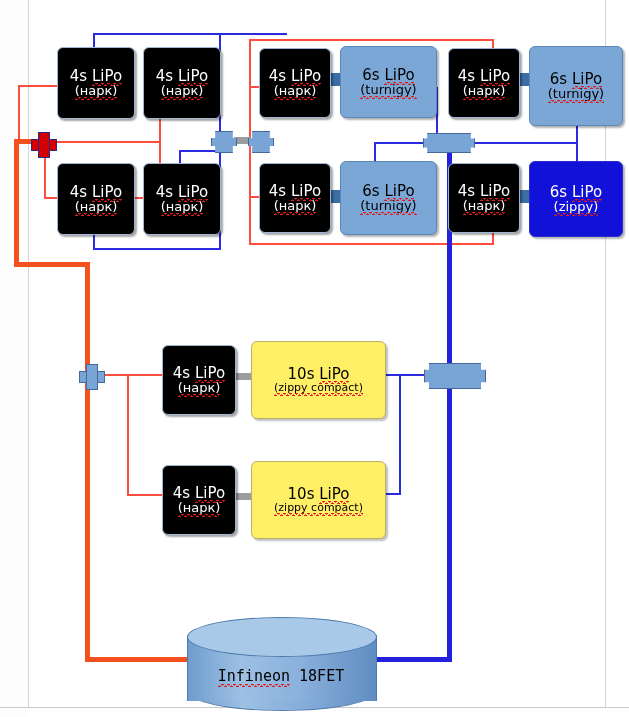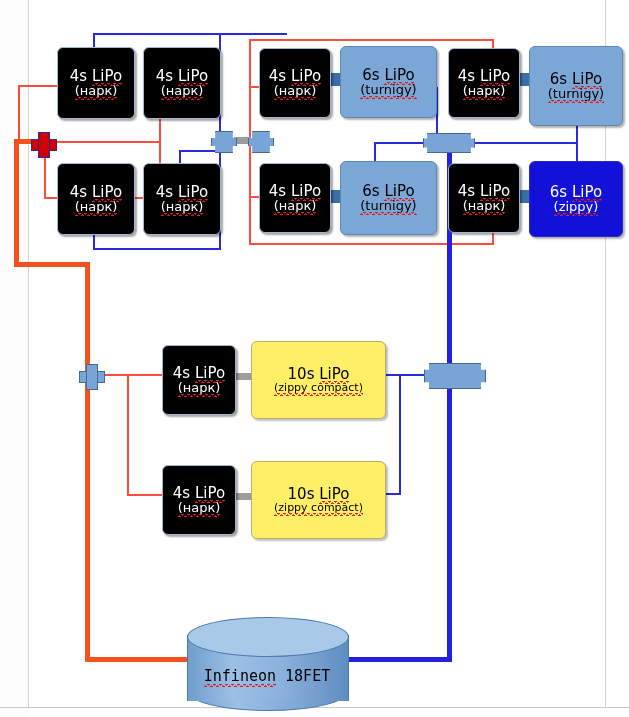--- a/index.html
+++ b/index.html
@@ -62,21 +62,21 @@
   .hexl{width:52px;height:20px;}
   .hexl::before{content:"";position:absolute;inset:0;background:#79a5d6;
     border:1px solid #45699b;
     clip-path:polygon(0 28%,8% 28%,8% 0,92% 0,92% 28%,100% 28%,100% 72%,92% 72%,92% 100%,8% 100%,8% 72%,0 72%);}
   .hexxl{width:62px;height:26px;}
   .hexxl::before{content:"";position:absolute;inset:0;background:#79a5d6;
     border:1px solid #45699b;
     clip-path:polygon(0 26%,8% 26%,8% 0,92% 0,92% 26%,100% 26%,100% 74%,92% 74%,92% 100%,8% 100%,8% 74%,0 74%);}
 
   
-  #cylinder{position:absolute;z-index:7;}
+  #cylinder{position:absolute;z-index:7;padding-left:28px;}
   #cylinder .body{position:absolute;left:0;top:18px;width:100%;height:66px;
     background:linear-gradient(to right,#6f9dce 0%,#9dc0e4 28%,#8ab0dc 60%,#5f8dc0 100%);
     border-left:1px solid #4d7aab;border-right:1px solid #4d7aab;}
   #cylinder .bot{position:absolute;left:0;top:54px;width:100%;height:38px;border-radius:50%;
     background:linear-gradient(to right,#6f9dce,#9dc0e4 30%,#7ea7d6 70%,#5f8dc0);
     border:1px solid #4d7aab;}
   #cylinder .top{position:absolute;left:0;top:0;width:100%;height:38px;border-radius:50%;
     background:#a9c9e8;border:1px solid #4d7aab;}
   #cylinder .cap-label{position:absolute;left:0;top:50px;width:100%;text-align:center;
     font-family:"DejaVu Sans Mono","Liberation Mono",monospace;font-size:15px;color:#000;z-index:3;}

